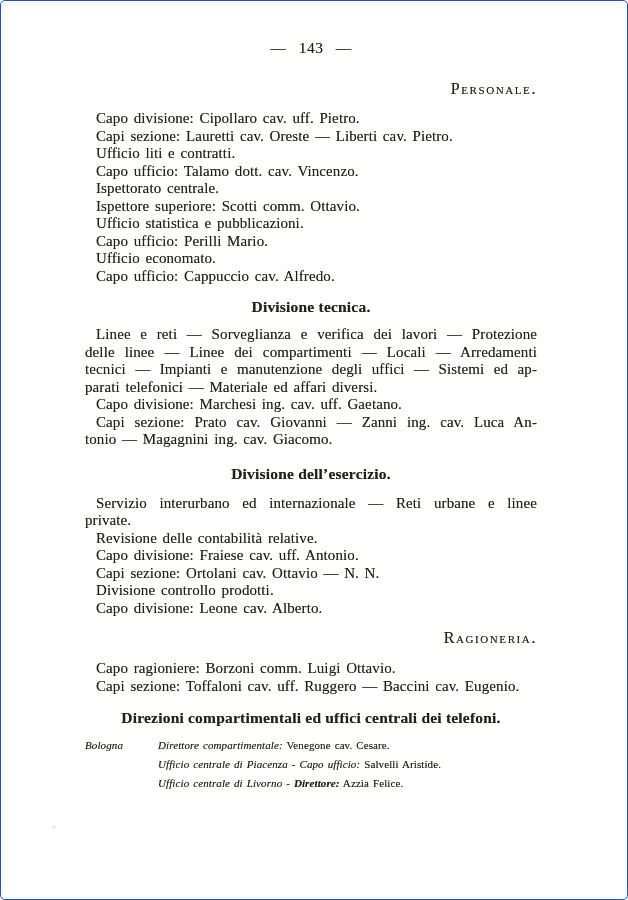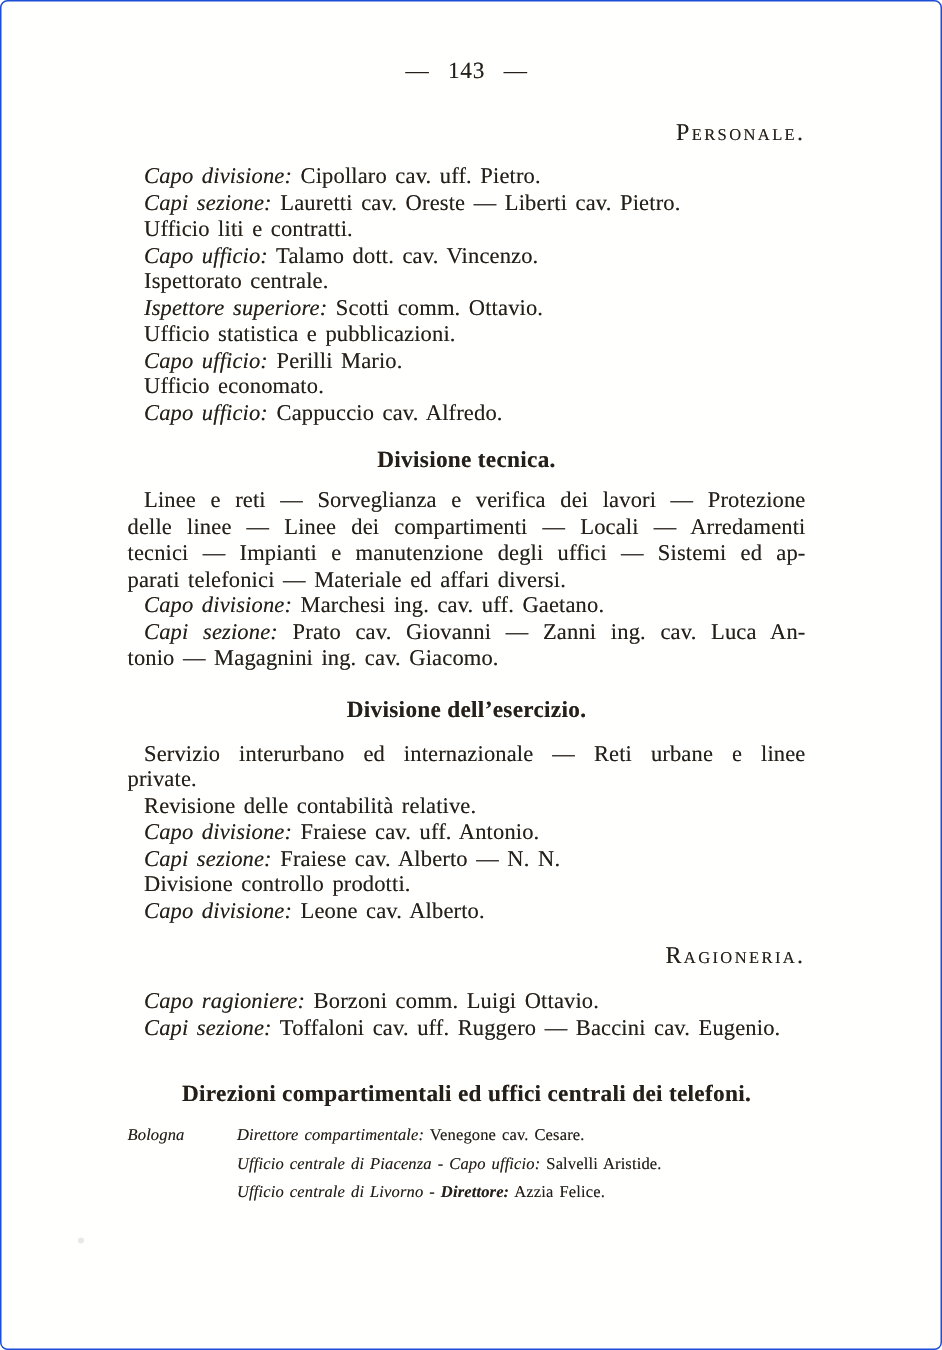--- a/index.html
+++ b/index.html
@@ -39,33 +39,33 @@
     letter-spacing:0.2px;
   }
   .h-personale  { margin-top:23px; }
   .lines-personale { margin-top:12px; }
   .h-tecnica    { margin-top:13px; }
   .lines-tecnica { margin-top:10px; }
   .h-esercizio  { margin-top:16px; }
   .lines-esercizio { margin-top:12px; }
   .h-ragioneria { margin-top:12px; }
   .lines-ragioneria { margin-top:13px; }
-  .h-direzioni  { margin-top:26px; }
+  .h-direzioni  { margin-top:14px; }
   .dir-rows     { margin-top:9px; }
 
   p.line {
     margin:0;
     font-size:15px; line-height:17.5px;
     letter-spacing:0.1px;
     word-spacing:0.12em;
   }
   .ind  { text-indent:11px; }
   .just { text-align:justify; text-align-last:justify; }
   .nowrap { white-space:nowrap; }
-  .lbl  { font-style:italic; }
+  .lbl  { }
 
   .dir-row {
     display:flex;
     font-size:11px; line-height:19px;
     letter-spacing:0.1px;
     word-spacing:0.1em;
   }
   .dir-city   { flex:none; width:73px; font-style:italic; }
   .dir-detail { flex:1; white-space:nowrap; }
   .dir-lbl    { font-style:italic; }
@@ -109,21 +109,21 @@
       <p class="line ind just"><span class="lbl">Capi sezione:</span><span class="txt"> Prato cav. Giovanni — Zanni ing. cav. Luca An-</span></p>
       <p class="line"><span class="lbl"></span><span class="txt">tonio — Magagnini ing. cav. Giacomo.</span></p>
     </div>
 
     <div class="b-heading h-esercizio">Divisione dell’esercizio.</div>
     <div class="lines lines-esercizio">
       <p class="line ind just"><span class="lbl"></span><span class="txt">Servizio interurbano ed internazionale — Reti urbane e linee</span></p>
       <p class="line"><span class="lbl"></span><span class="txt">private.</span></p>
       <p class="line ind"><span class="lbl"></span><span class="txt">Revisione delle contabilità relative.</span></p>
       <p class="line ind"><span class="lbl">Capo divisione:</span><span class="txt"> Fraiese cav. uff. Antonio.</span></p>
-      <p class="line ind"><span class="lbl">Capi sezione:</span><span class="txt"> Fraiese cav. Alberto — N. N.</span></p>
+      <p class="line ind"><span class="lbl">Capi sezione:</span><span class="txt"> Ortolani cav. Ottavio — N. N.</span></p>
       <p class="line ind"><span class="lbl"></span><span class="txt">Divisione controllo prodotti.</span></p>
       <p class="line ind"><span class="lbl">Capo divisione:</span><span class="txt"> Leone cav. Alberto.</span></p>
     </div>
 
     <div class="sc-heading h-ragioneria">Ragioneria.</div>
     <div class="lines lines-ragioneria">
       <p class="line ind"><span class="lbl">Capo ragioniere:</span><span class="txt"> Borzoni comm. Luigi Ottavio.</span></p>
       <p class="line ind nowrap"><span class="lbl">Capi sezione:</span><span class="txt"> Toffaloni cav. uff. Ruggero — Baccini cav. Eugenio.</span></p>
     </div>
 

